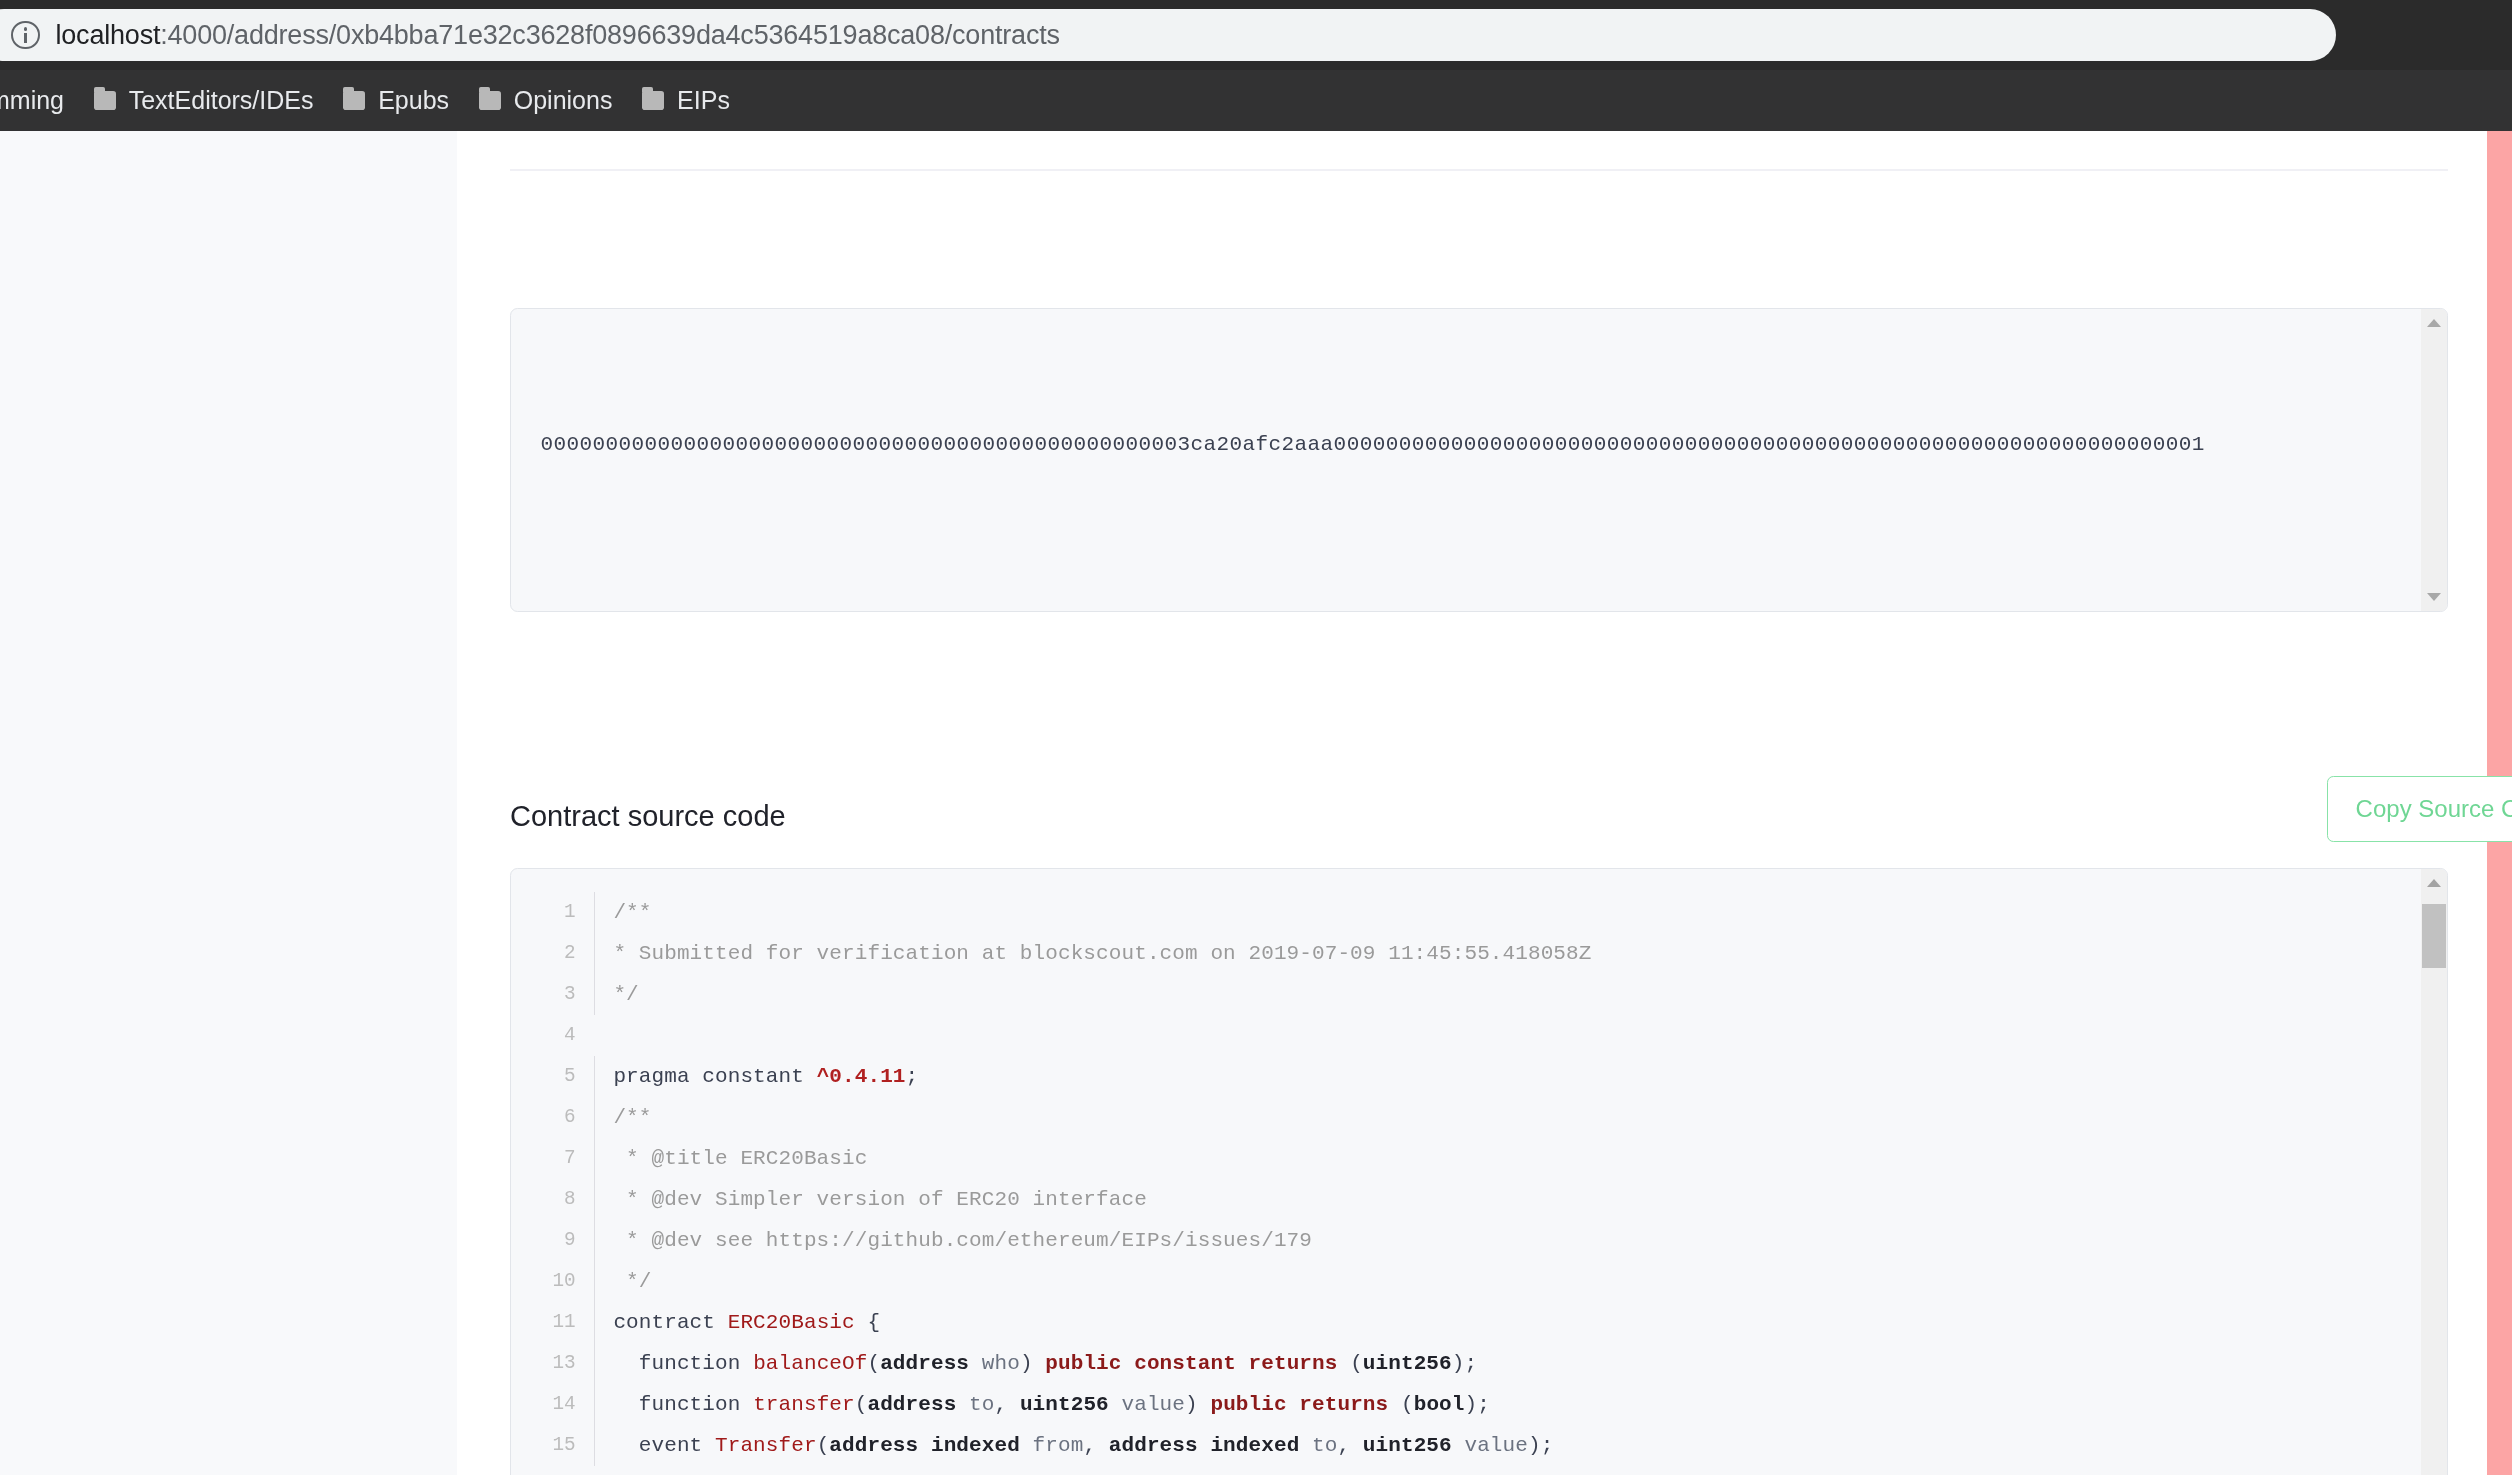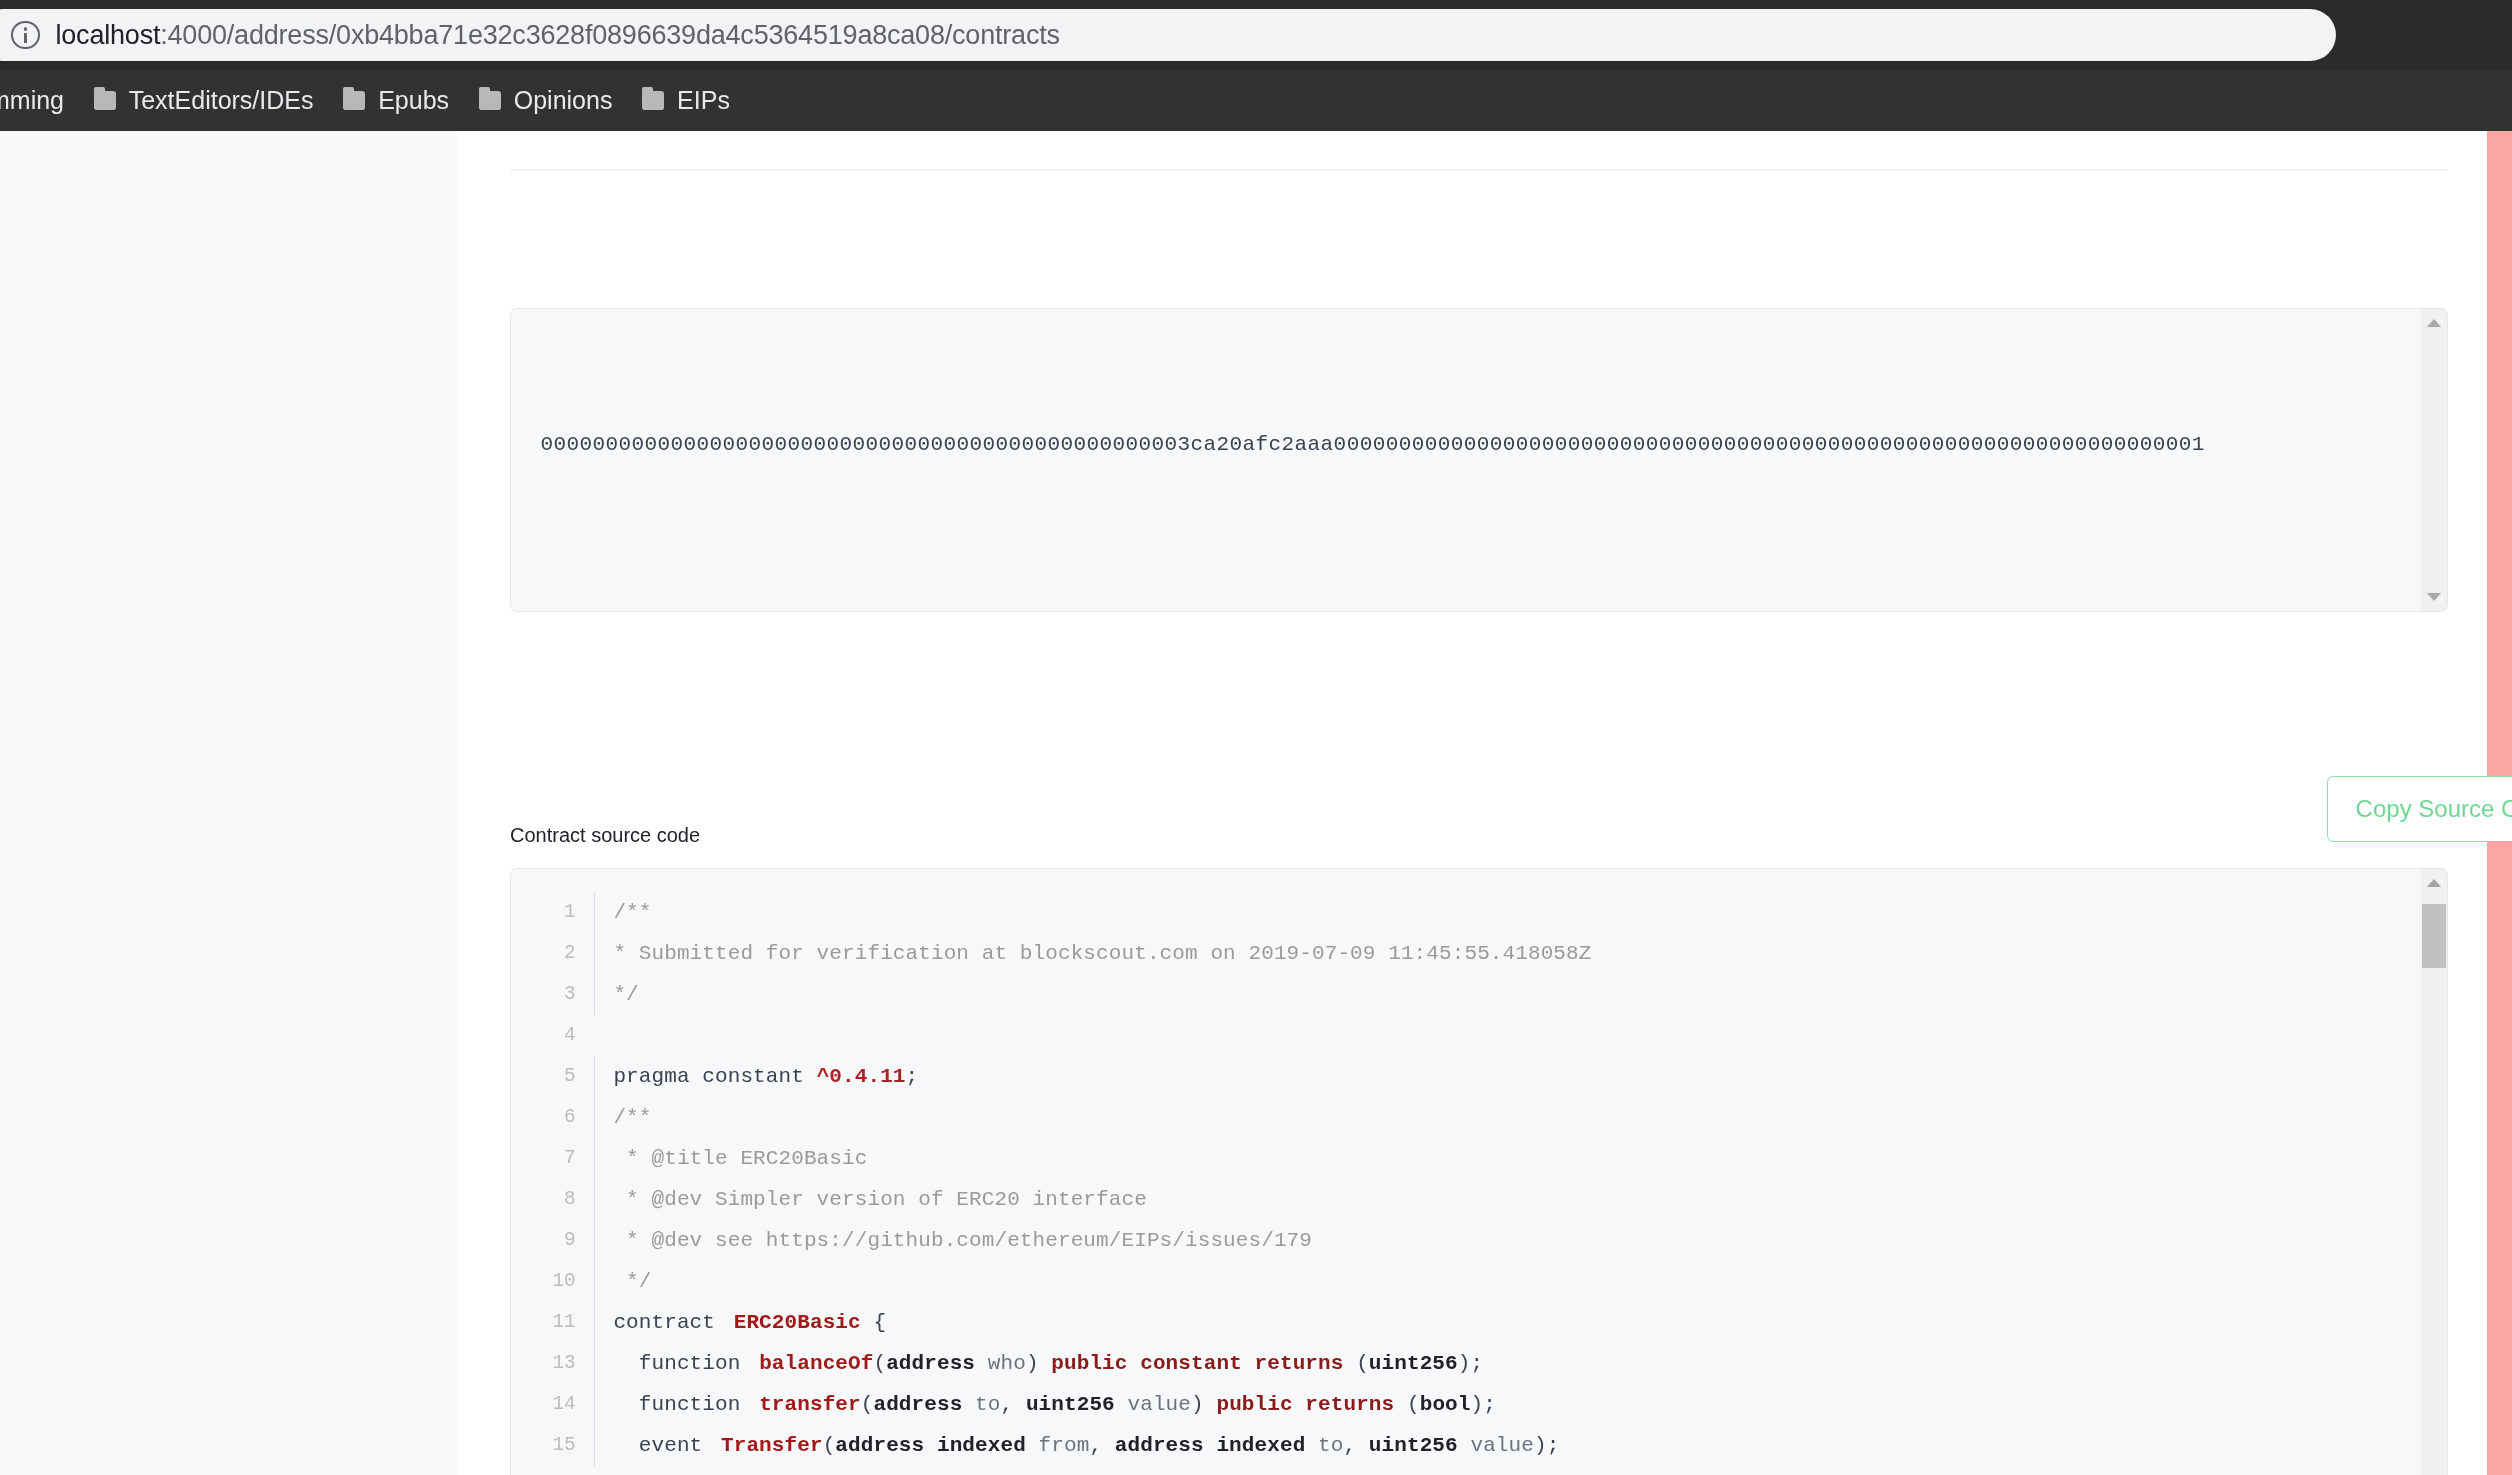--- a/index.html
+++ b/index.html
@@ -154,25 +154,24 @@
     top: 38px;
     left: 53px;
     width: 1938px;
     height: 1.8px;
     background: #f0f0f5;
   }
 
   
   .section-title {
     position: absolute;
-    font-size: 20px;
+    font-size: 29px;
     color: #20222a;
     font-family: "Liberation Sans", sans-serif;
     white-space: nowrap;
-    margin-top: 24px;
   }
   #constructor-title { left: 53px; top: 238px; }
   #source-title { left: 53px; top: 669px; }
 
   
   .panel {
     position: absolute;
     background: #f7f8fa;
     border: 1.4px solid #e2e5ea;
     border-radius: 7.4px;
@@ -301,21 +300,21 @@
     padding-left: 18.4px;
     color: #3b4151;
     white-space: pre;
     letter-spacing: 0.1px;
   }
 
   .cm { color: #9a9a9a; }
   .kw { color: #8b1a1a; font-weight: bold; }
   .num { color: #b02020; font-weight: bold; }
   .typ { color: #20222a; font-weight: bold; }
-  .fn  { color: #a01a1a; font-weight: bold; margin-left: 6px; }
+  .fn  { color: #a01a1a; font-weight: normal; }
   .pl  { color: #3b4151; }
   .dim { color: #6b7280; }
 
   #source-scroll { background: #f0f0f0; }
   #source-scroll .thumb { top: 35px; height: 64px; }
 </style>
 </head>
 <body>
 
 <div class="browser-chrome">

